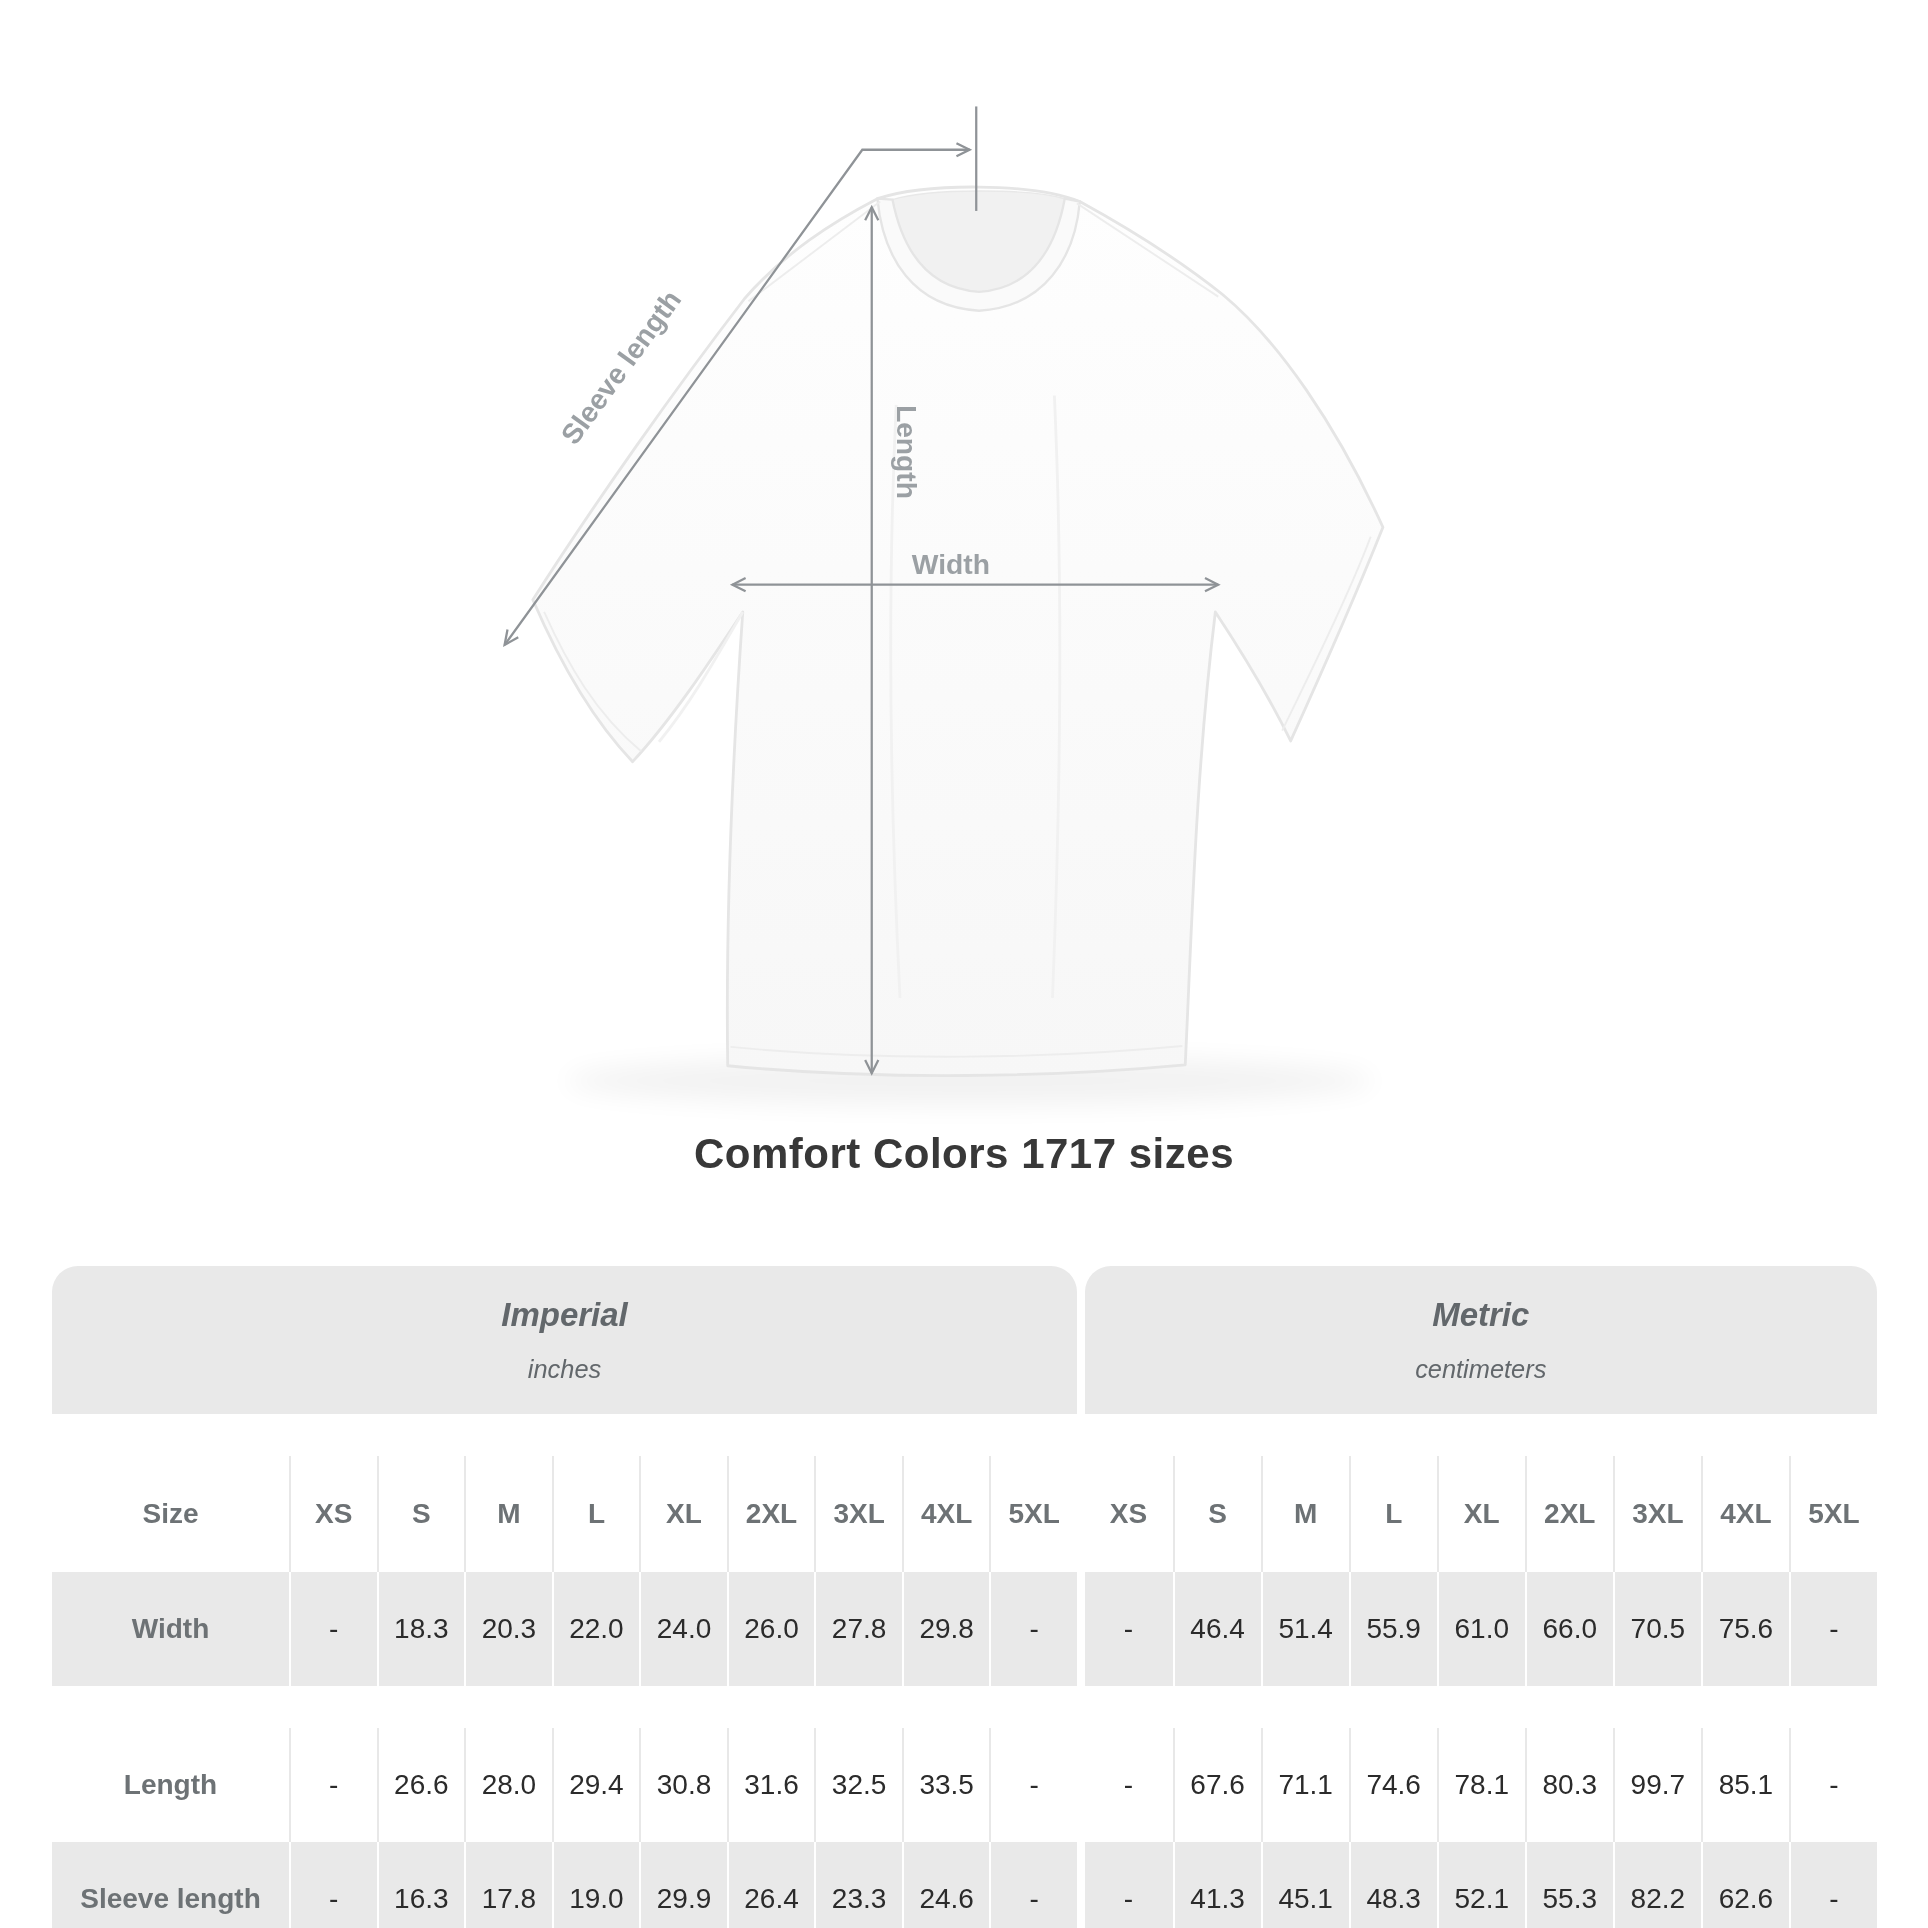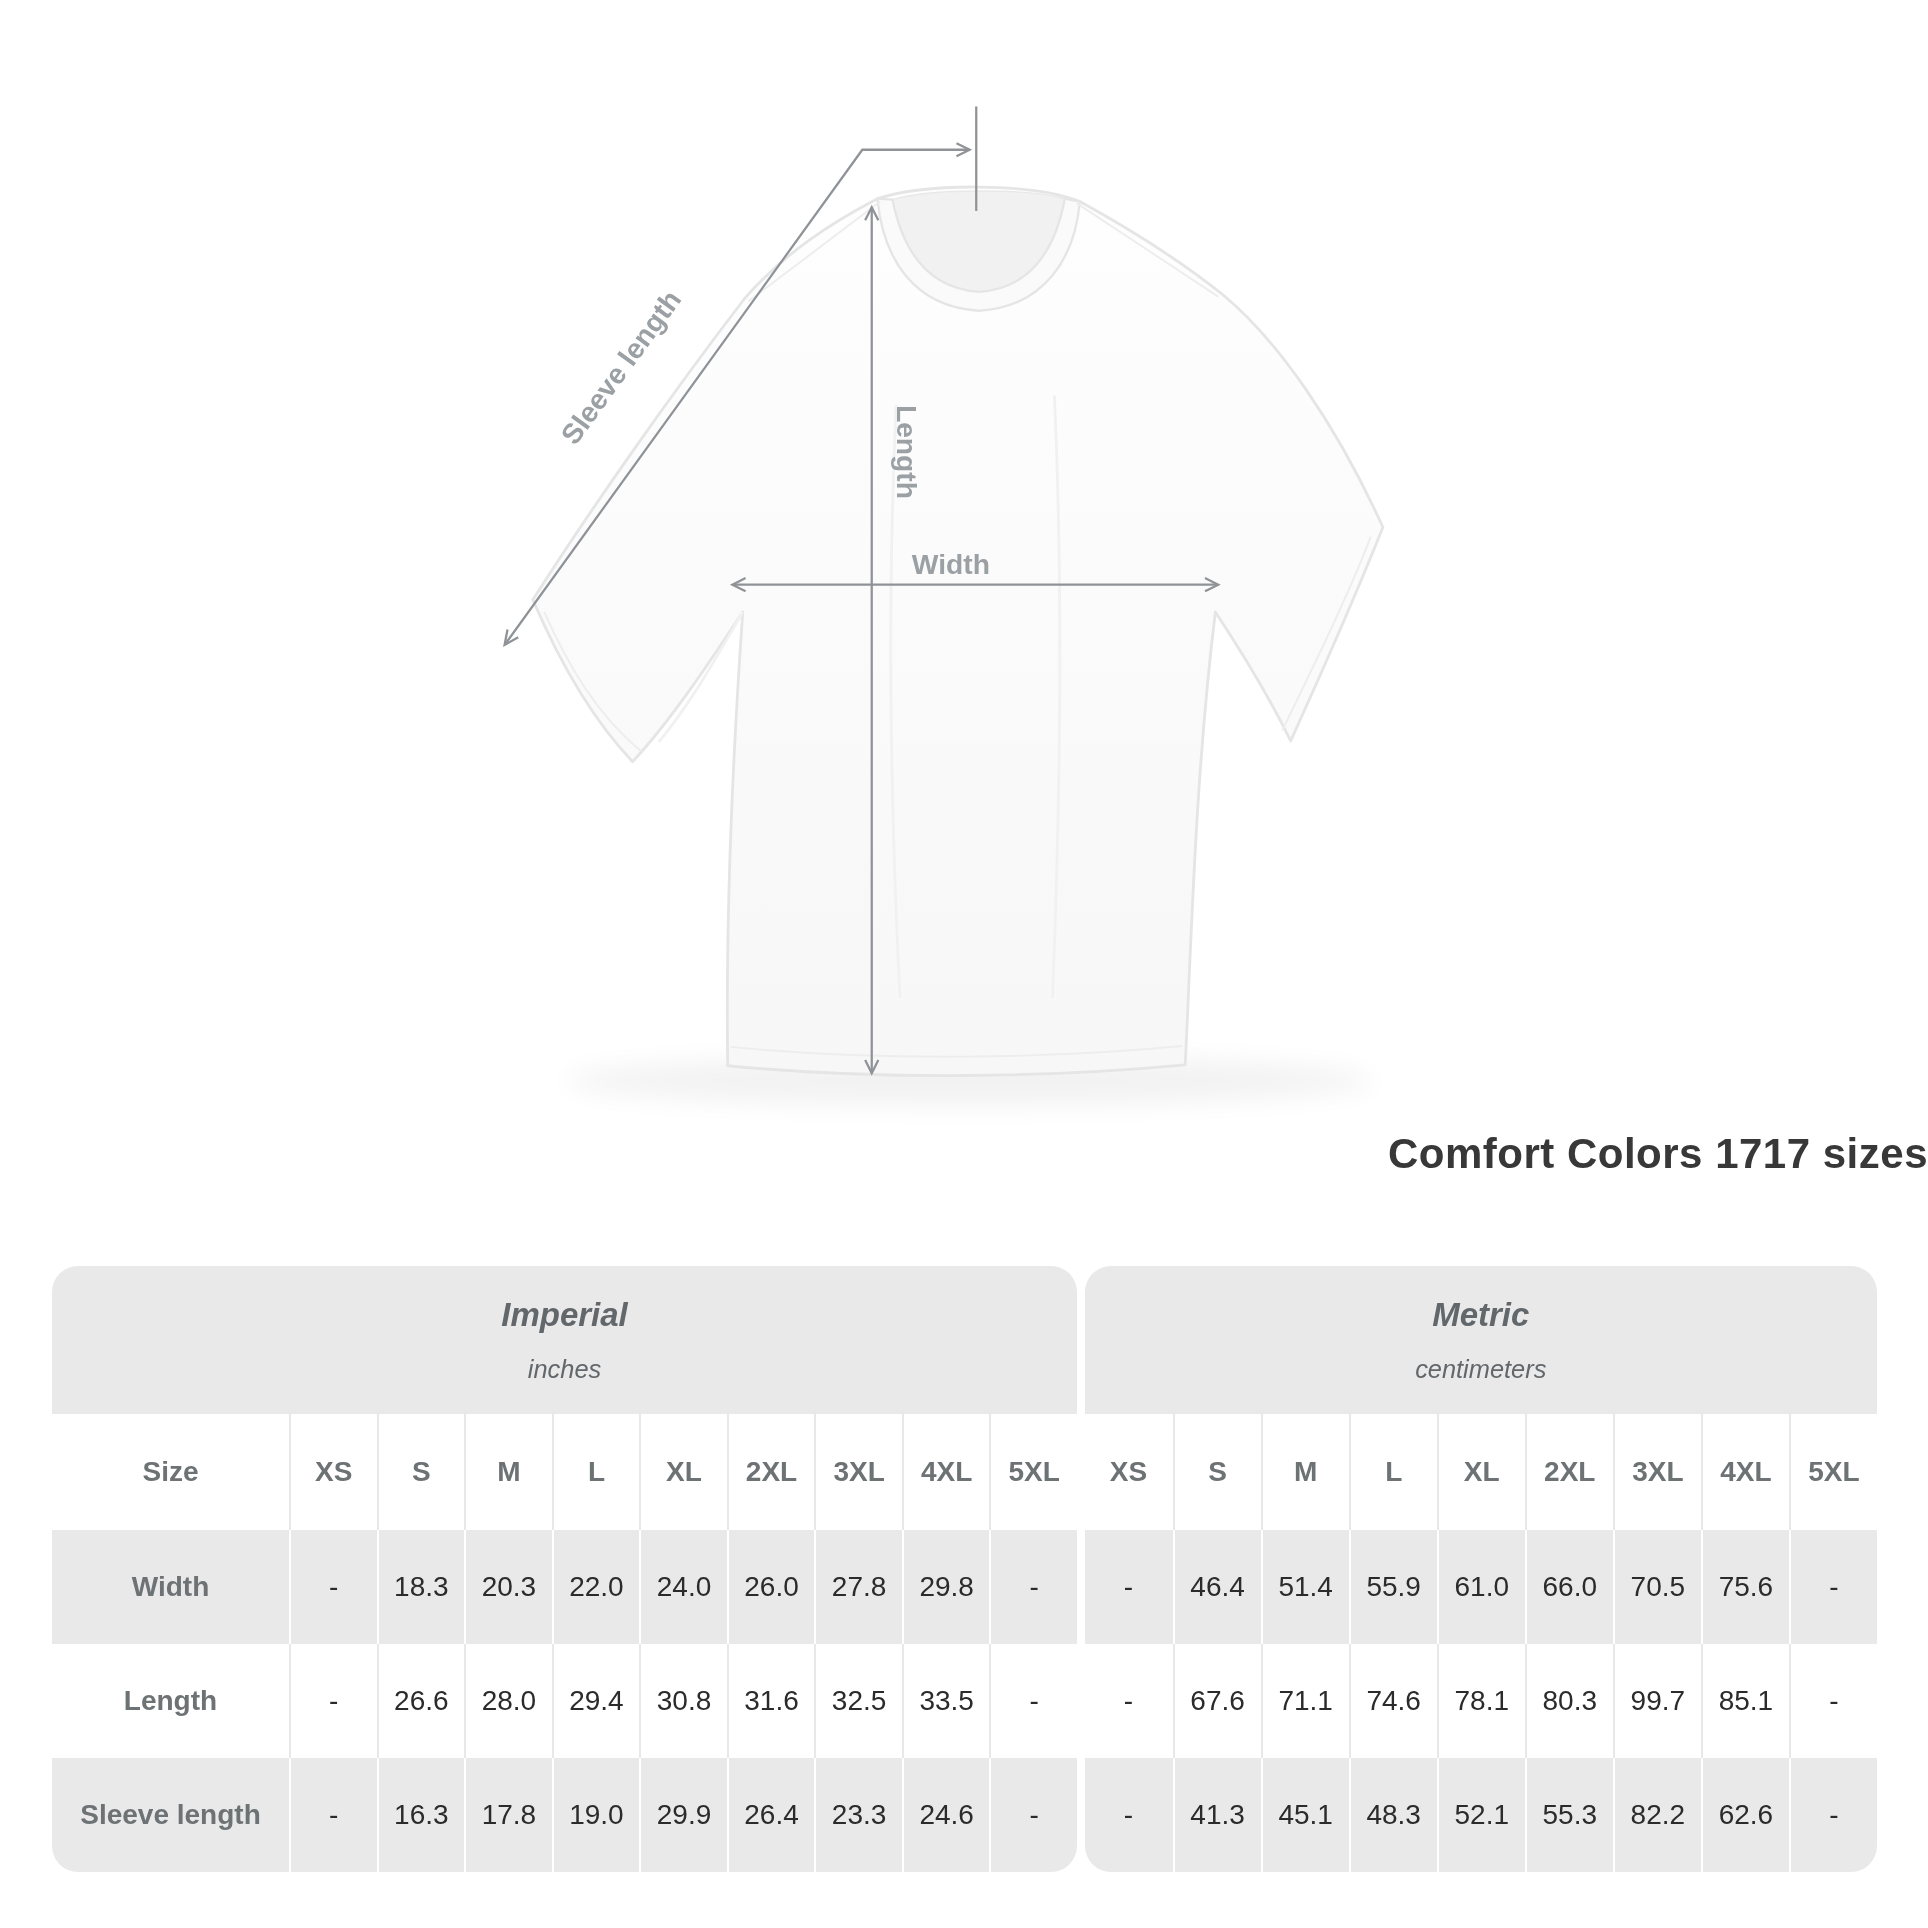--- a/index.html
+++ b/index.html
@@ -4,41 +4,41 @@
 <style>
   html,body{margin:0;padding:0;background:#ffffff;}
   body{width:1928px;height:1928px;position:relative;overflow:hidden;
        font-family:"Liberation Sans", sans-serif;}
   .page{position:absolute;inset:0;background:#fff;}
 
   
   .diagram{position:absolute;left:0;top:0;width:1928px;height:1175px;}
 
   
-  .title{position:absolute;top:1130px;left:0;width:1928px;text-align:right;
+  .title{position:absolute;top:1130px;left:0;width:1928px;text-align:center;
          font-size:42px;font-weight:bold;color:#383838;letter-spacing:0.5px;}
   .subtitle{position:absolute;top:1194px;left:0;width:1928px;text-align:center;
             font-size:26px;font-style:italic;color:#545454;}
 
   
   .table-wrap{position:absolute;left:52px;top:1266px;width:1825px;display:flex;gap:7.5px;}
   .block{border-radius:26px;overflow:hidden;background:#fff;display:flex;flex-direction:column;}
   .block-imperial{width:1025px;}
   .block-metric{flex:1;}
   .group-head{height:148px;background:#e9e9e9;display:flex;flex-direction:column;
               align-items:center;justify-content:center;gap:21px;}
   .group-name{font-size:33px;font-weight:bold;font-style:italic;color:#62676b;}
   .group-unit{font-size:25.4px;font-style:italic;color:#62676b;}
 
   .grid{display:grid;}
   .with-label{grid-template-columns:237px repeat(9,1fr);}
   .no-label{grid-template-columns:repeat(9,1fr);}
   .header-row{height:116px;}
   .data-row{height:114px;}
-  .row-white{background:#ffffff;}
+  .row-white{background:#ffffff;margin-top:42px;}
   .row-gray{background:#e9e9e9;}
   .cell{display:flex;align-items:center;justify-content:center;}
   .row-white .cell + .cell{border-left:2.8px solid #e8e8e8;}
   .row-gray  .cell + .cell{border-left:2.8px solid #ffffff;}
   .head-txt{font-size:28px;font-weight:bold;color:#6d7275;}
   .row-label{font-size:28px;font-weight:bold;color:#6d7275;}
   .value{font-size:28px;color:#2b2b2b;}
 
   
   .measure-label{font-family:"Liberation Sans", sans-serif;font-size:30px;font-weight:bold;fill:#9ba0a4;}

